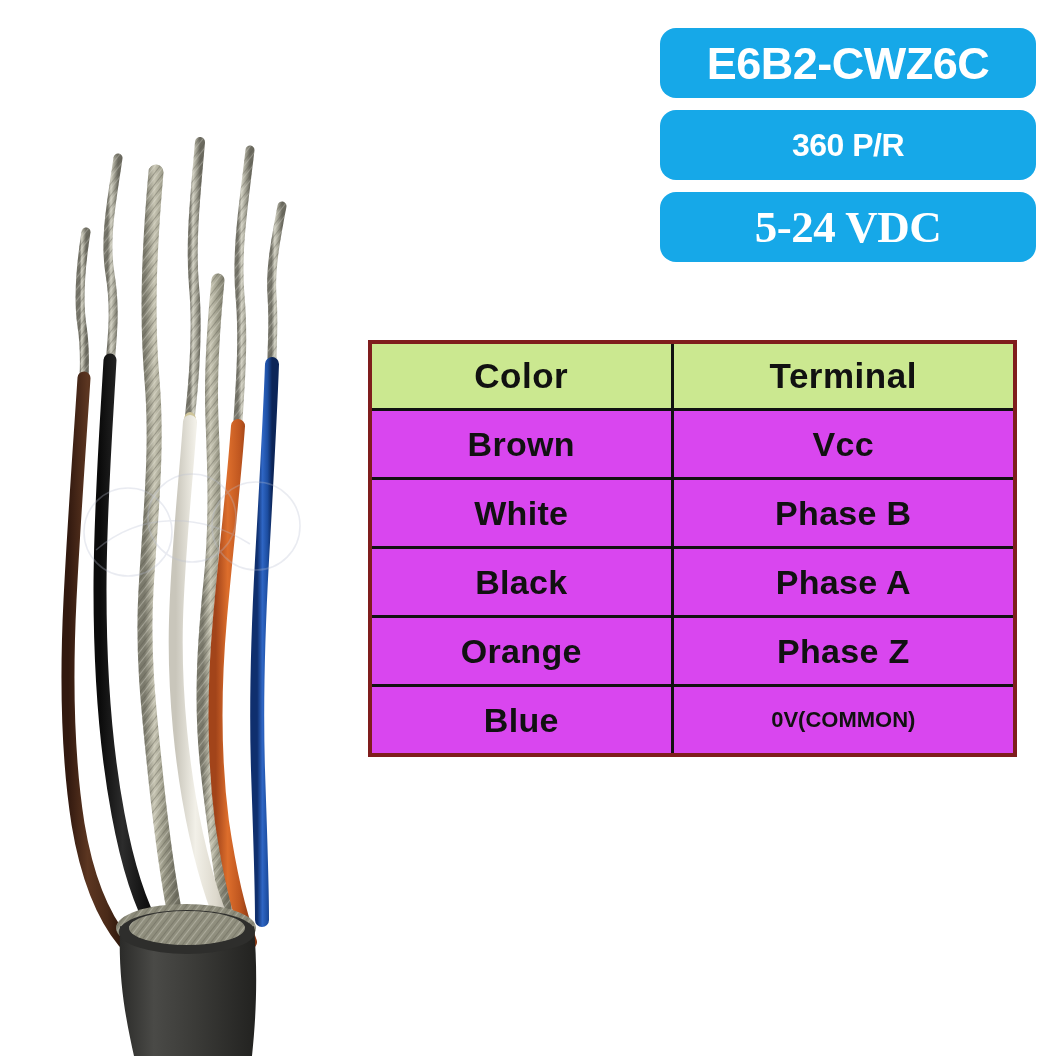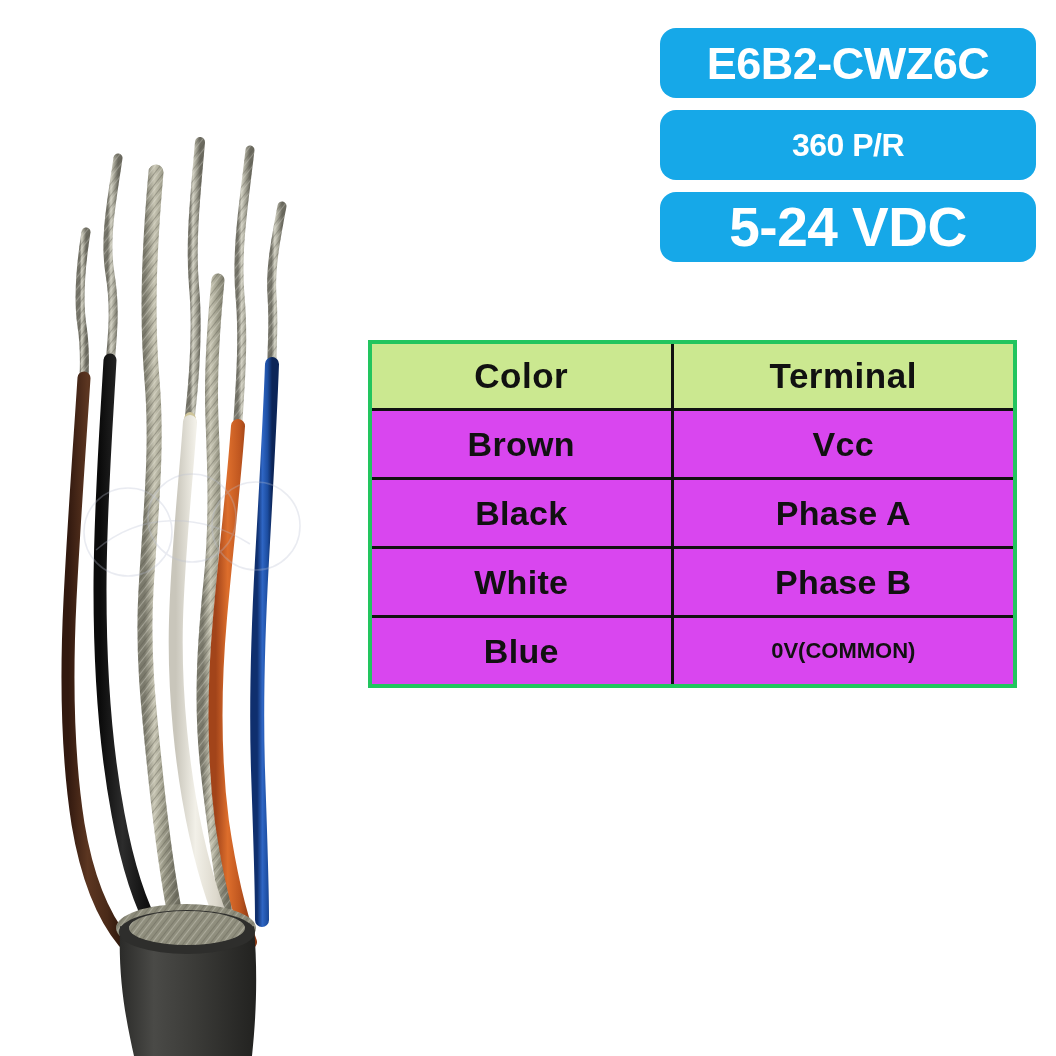--- a/index.html
+++ b/index.html
@@ -43,34 +43,34 @@
     align-items: center;
     justify-content: center;
     color: #ffffff;
     font-weight: bold;
     letter-spacing: -0.5px;
     line-height: 1;
     user-select: none;
   }
   .badge-1 { font-size: 45px; }
   .badge-2 { font-size: 32px; }
-  .badge-3 { font-size: 55px; }
+  .badge-3 { font-size: 45px; font-family: Liberation Serif, serif; }
 
   
   .wire-table-wrap {
     position: absolute;
     left: 368px;
     top: 340px;
     width: 645px;
   }
   table.wire-table {
     border-collapse: collapse;
     width: 645px;
     table-layout: fixed;
-    border: 4px solid #22c55e;
+    border: 4px solid #7f1d1d;
     background: #ffffff;
   }
   table.wire-table col.c1 { width: 302px; }
   table.wire-table col.c2 { width: 343px; }
 
   table.wire-table th,
   table.wire-table td {
     border: 3px solid #111111;
     text-align: center;
     vertical-align: middle;
@@ -255,26 +255,30 @@
           <th>Color</th>
           <th>Terminal</th>
         </tr>
       </thead>
       <tbody>
         <tr>
           <td>Brown</td>
           <td>Vcc</td>
         </tr>
         <tr>
+          <td>White</td>
+          <td>Phase B</td>
+        </tr>
+        <tr>
           <td>Black</td>
           <td>Phase A</td>
         </tr>
         <tr>
-          <td>White</td>
-          <td>Phase B</td>
+          <td>Orange</td>
+          <td>Phase Z</td>
         </tr>
         <tr>
           <td>Blue</td>
           <td class="terminal-long">0V(COMMON)</td>
         </tr>
       </tbody>
     </table>
   </div>
 
 </div>

